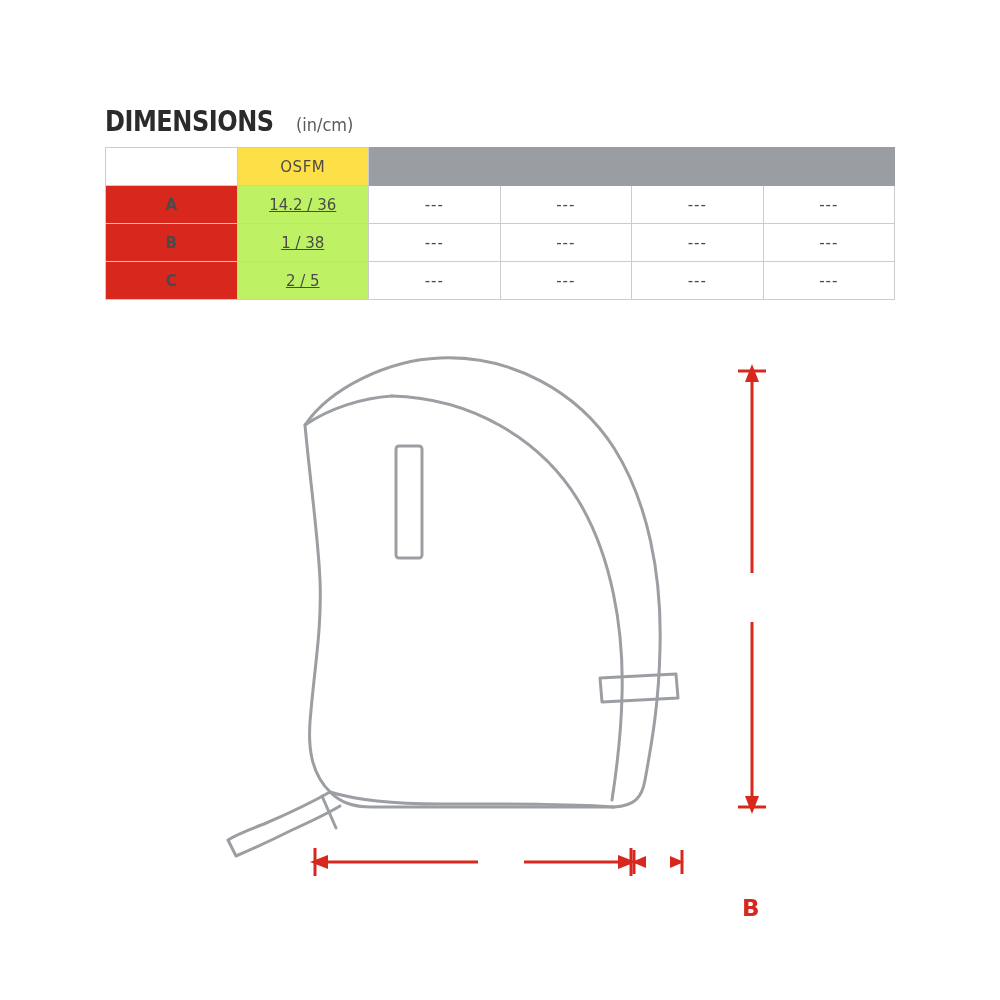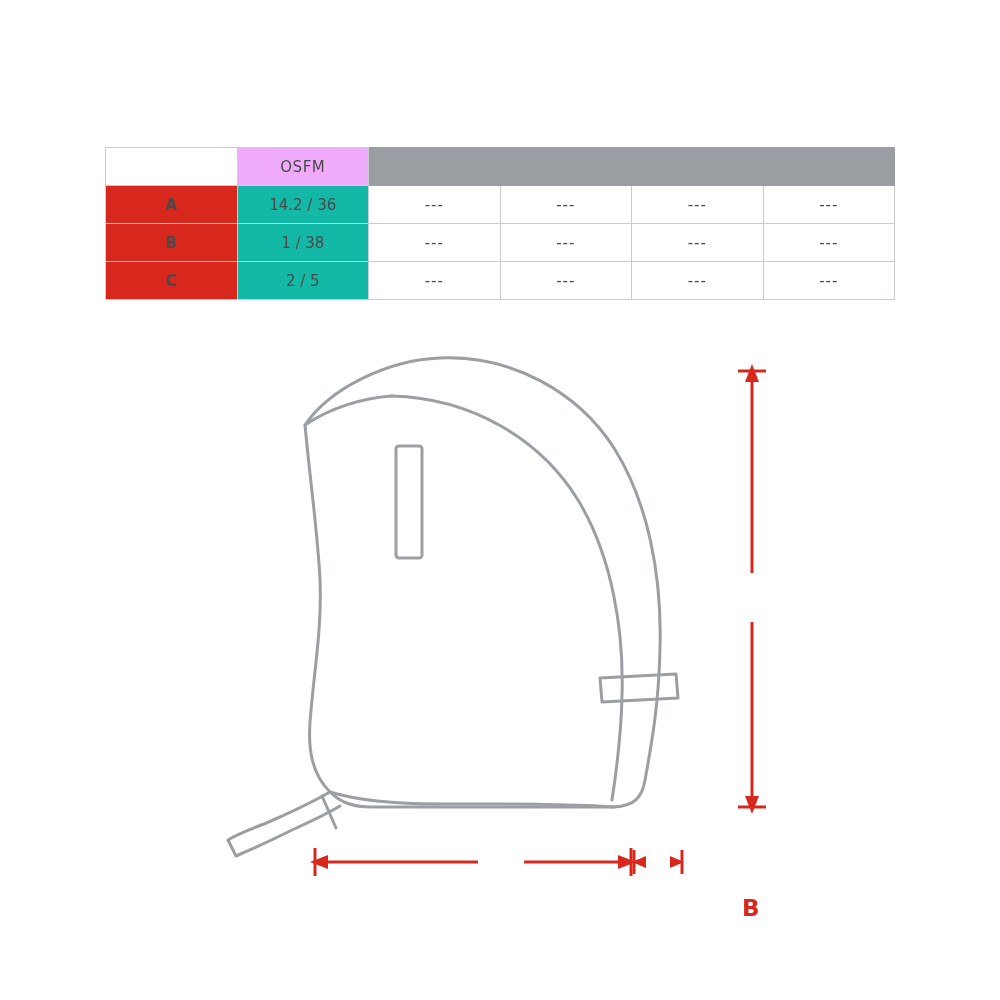--- a/index.html
+++ b/index.html
@@ -78,34 +78,35 @@
     font-size: 17px;
     width: 52px;
     border: 1px solid #d8281e;
     font-family: "DejaVu Sans", sans-serif;
   }
   td.head-blank {
     background: #ffffff;
     border: none;
   }
   td.head-cell {
-    background: #f0abfc;
+    background: #fde047;
     color: #ffffff;
     font-size: 16px;
     border: 1px solid #84888c;
     letter-spacing: 0.5px;
   }
   td.head-cell.empty {
     background: #9a9ea2;
     border: 1px solid #9a9ea2;
   }
   td.val-cell {
-    background: #14b8a6;
+    background: #bef264;
     font-size: 16px;
     color: #3f3f3f;
+    text-decoration: underline;
   }
   td.dash-cell {
     background: #ffffff;
     color: #7d8185;
     font-size: 14px;
     letter-spacing: 1px;
   }
 
   
   #drawing {
@@ -123,20 +124,24 @@
     color: #d8281e;
     font-size: 23px;
   }
   #letter-B { left: 742px; top: 565px; }
 </style>
 </head>
 <body>
 
 <div id="page">
 
+  <div class="title-row">
+    <span class="title-main">DIMENSIONS</span>
+    <span class="title-unit">(in/cm)</span>
+  </div>
 
   <div class="table-wrap">
     <table class="dims">
       <tbody>
         <tr>
           <td class="head-blank"></td>
           <td class="head-cell">OSFM</td>
           <td class="head-cell empty"></td>
           <td class="head-cell empty"></td>
           <td class="head-cell empty"></td>

